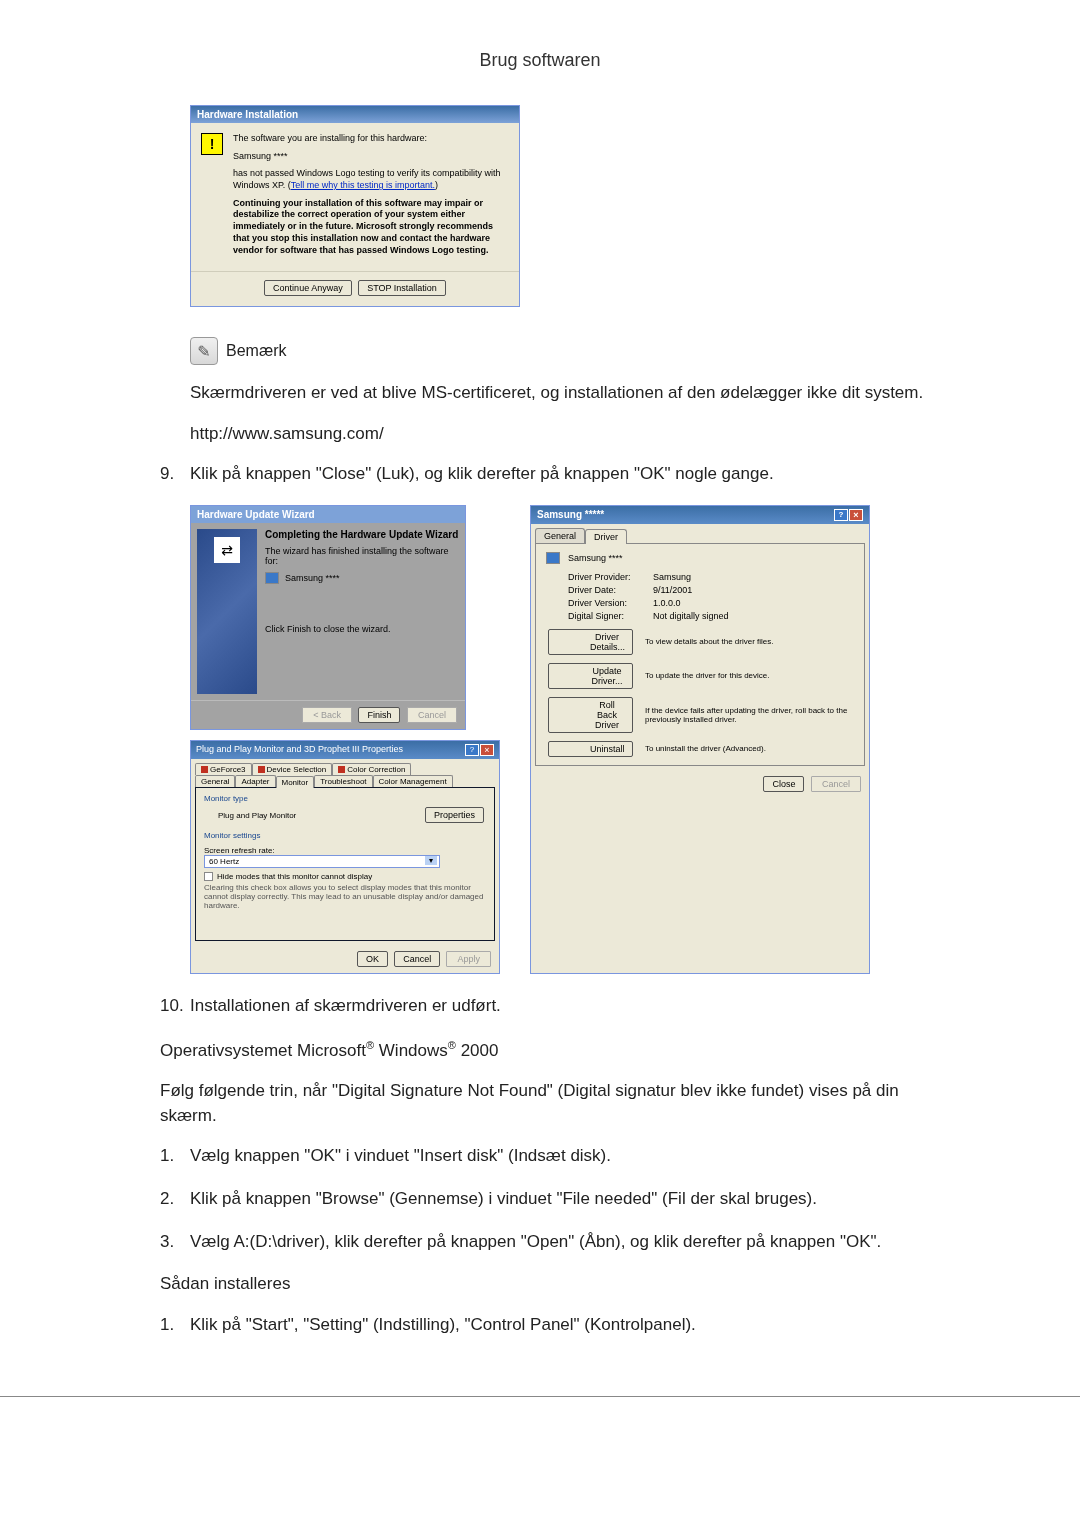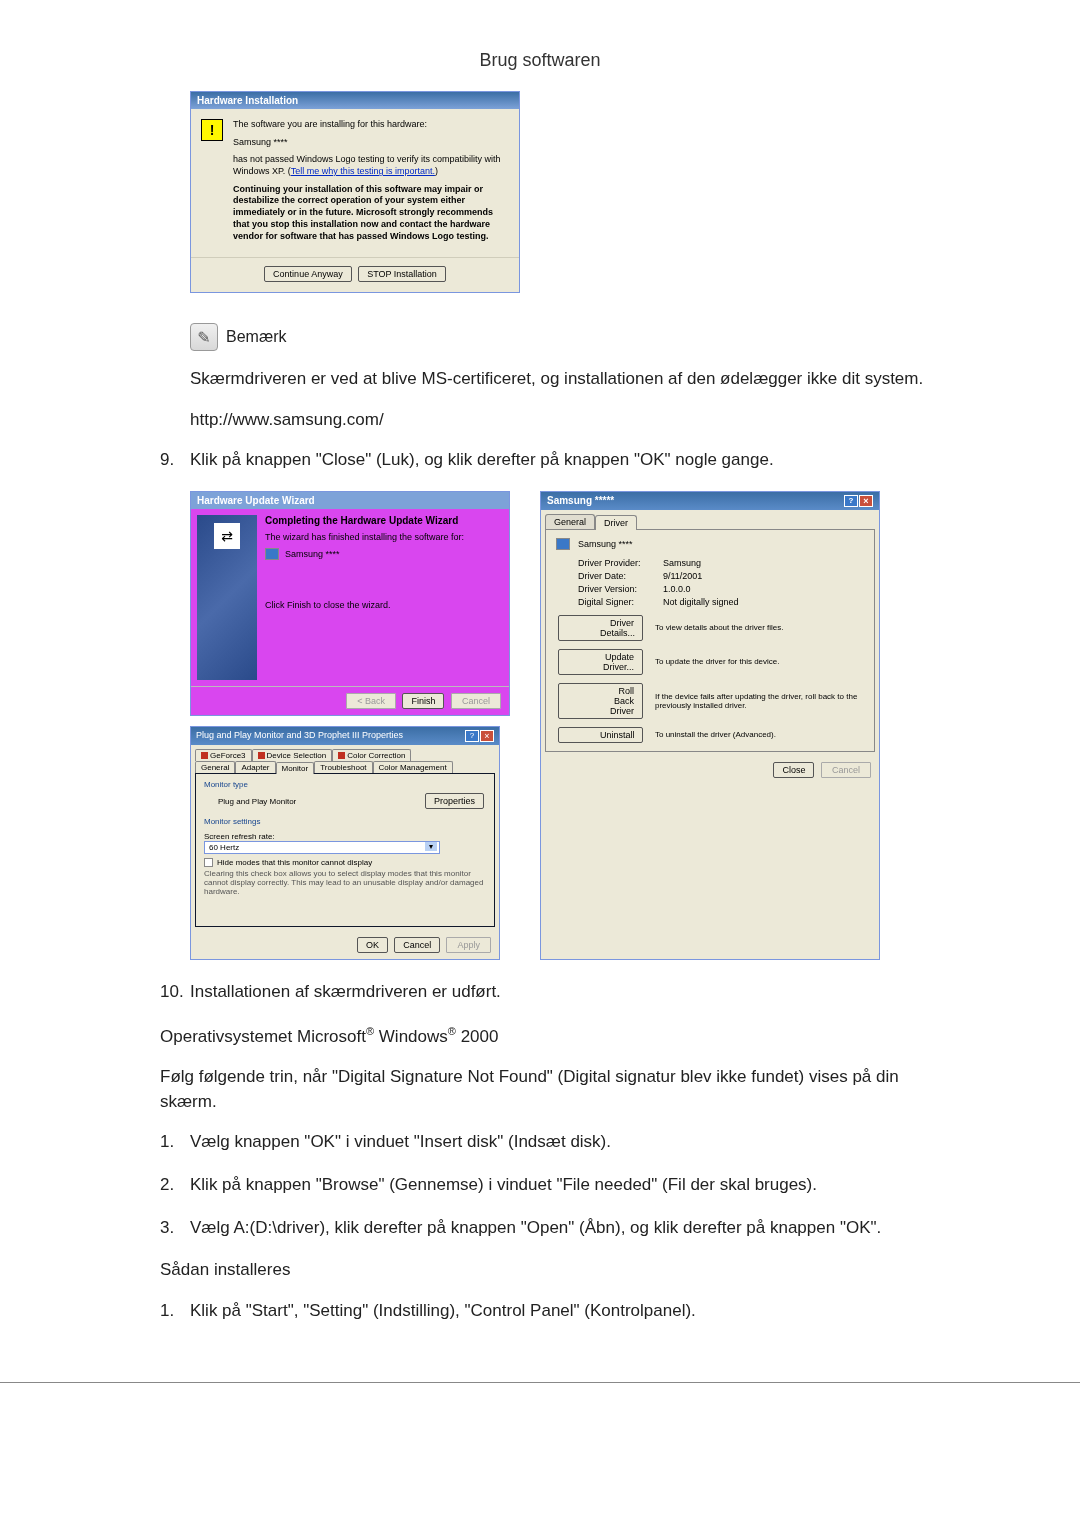--- a/index.html
+++ b/index.html
@@ -10,21 +10,21 @@
       margin: 0 auto;
     }
     .page {
       padding: 50px 130px 40px 130px;
       border-bottom: 1px solid #888;
     }
     .page-title {
       text-align: center;
       font-size: 18px;
       color: #333;
-      margin-bottom: 20px;
+      margin-bottom: 34px;
     }
     .content-indent {
       margin-left: 60px;
     }
     
     .hw-install-dialog {
       width: 330px;
       border: 1px solid #7a96df;
       background: #ece9d8;
       font-size: 9px;
@@ -106,23 +106,23 @@
     .numbered-row .txt { flex: 1; }
     
     .dialogs-row {
       display: flex;
       gap: 30px;
       margin-bottom: 10px;
     }
     .dialogs-col { display: flex; flex-direction: column; gap: 10px; }
     
     .wizard-done {
-      width: 320px;
+      width: 276px;
       border: 1px solid #7a96df;
-      background: #d946ef;
+      background: #a3a3a3;
       font-size: 9px;
     }
     .wizard-done-title {
       background: #7da2d8;
       color: #fff;
       padding: 3px 6px;
       font-weight: bold;
       font-size: 10px;
     }
     .wizard-done-body { display: flex; padding: 6px; }
@@ -183,21 +183,21 @@
     .title-icon-close { width: 14px; height: 12px; background: #c94f3a; border: 1px solid #fff; color:#fff; text-align: center; font-size: 9px; line-height:10px;}
     .tabs-row { display: flex; padding: 4px 4px 0 4px;}
     .tab { padding: 2px 8px; border: 1px solid #888; border-bottom: none; background: #ece9d8; border-radius: 3px 3px 0 0;}
     .tab.active { background: #ece9d8; font-weight: normal; position: relative; top: 1px;}
     .tab.inactive { background: #e0ddd0;}
     .tab-panel { border: 1px solid #888; margin: 0 4px 4px 4px; padding: 8px 10px; background: #ece9d8;}
     .dp-head { display: flex; align-items: center; gap: 8px; margin-bottom: 8px;}
     .dp-info-row { display: flex; margin-bottom: 3px; }
     .dp-info-row .lbl { width: 85px; }
     .dp-action-row { display: flex; align-items: center; gap: 10px; margin-top: 8px; }
-    .dp-action-row .xp-btn { width: 85px; text-align: right; flex-shrink: 0; padding-left: 41px;}
+    .dp-action-row .xp-btn { width: 85px; text-align: center; flex-shrink: 0; padding-left: 41px;}
     .dp-action-row .desc { font-size: 8px; line-height: 1.2; }
     .dp-bottom { text-align: right; padding: 6px;}
     
     .monitor-props {
       width: 310px;
       background: #ece9d8;
       border: 1px solid #7a96df;
       font-size: 8px;
     }
     .monitor-title {

